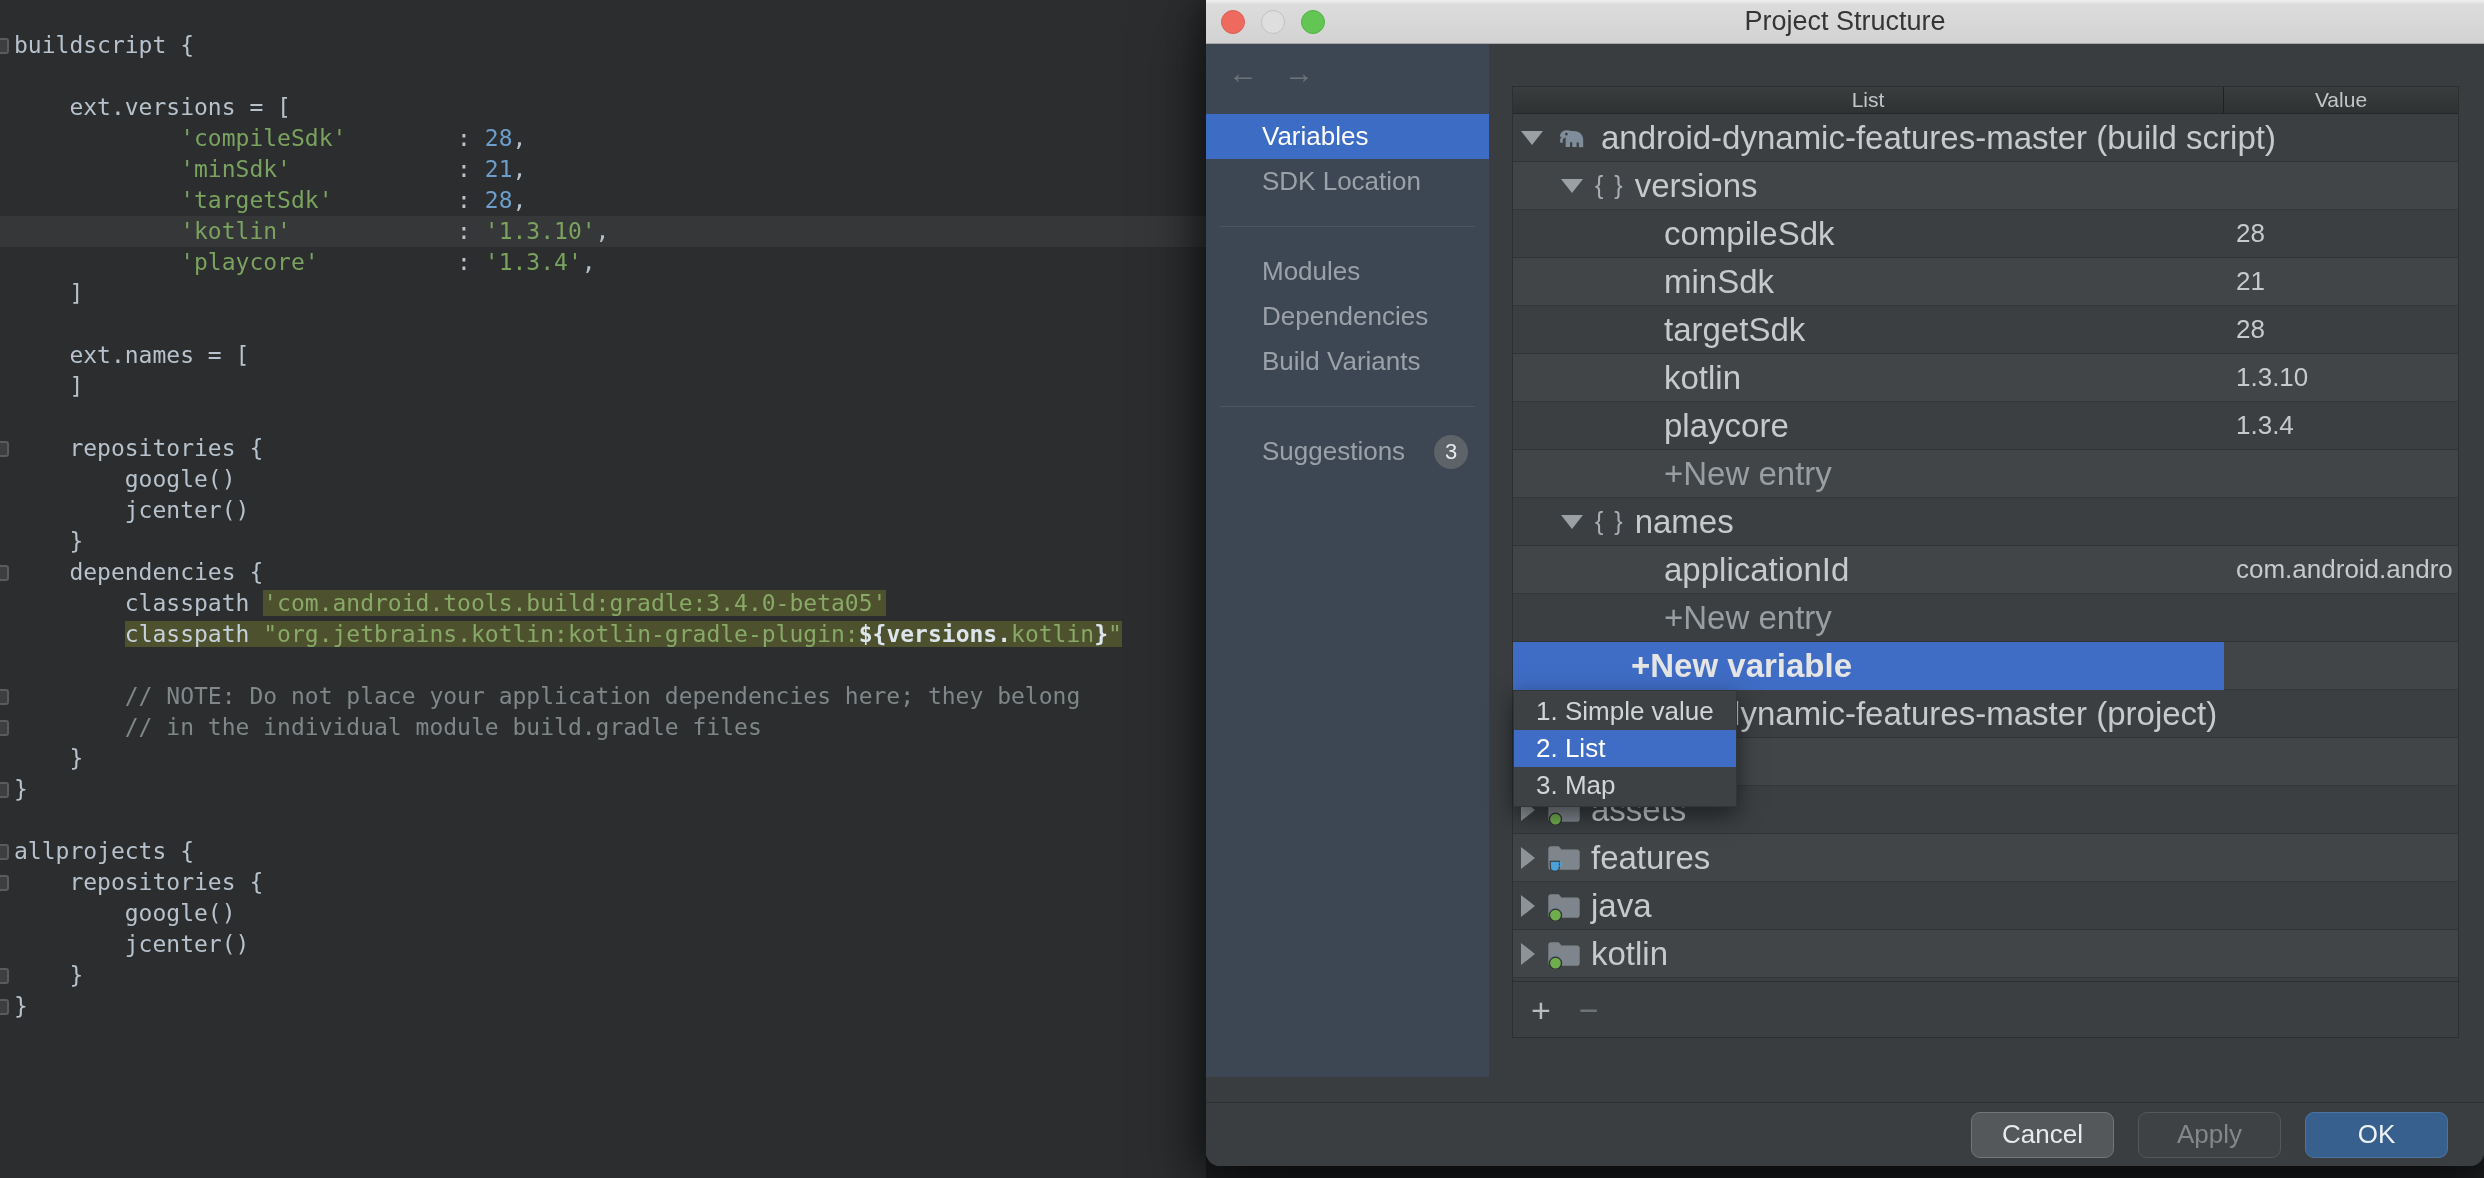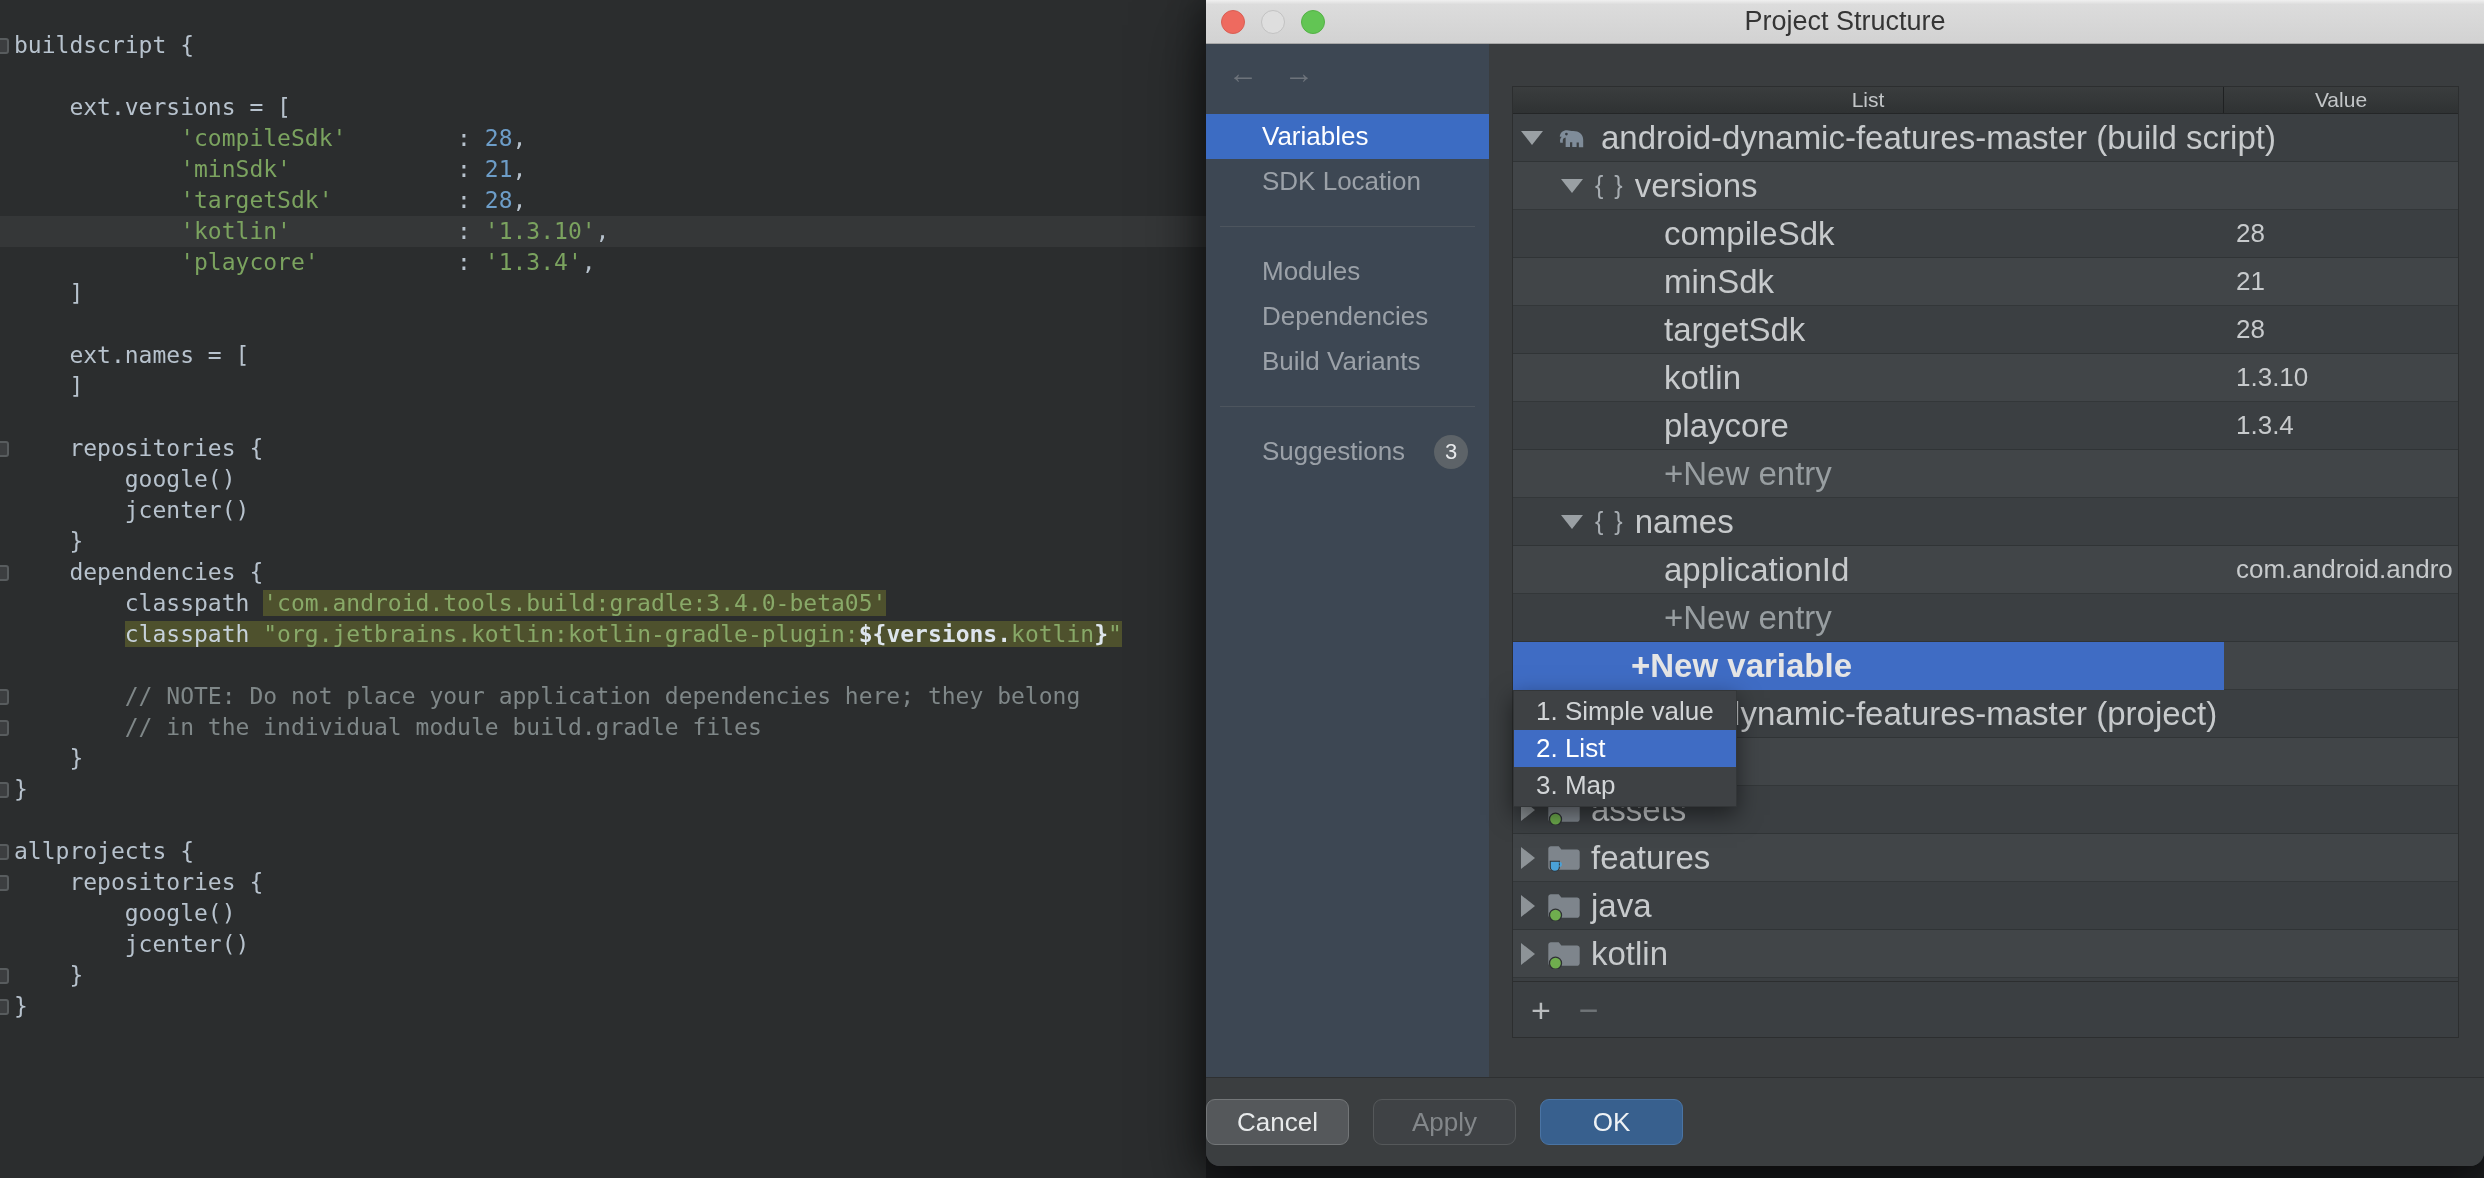--- a/index.html
+++ b/index.html
@@ -100,24 +100,24 @@
 
   
   #ptoolbar { position:absolute; left:0; right:0; bottom:0; height:56px;
               border-top:1px solid #2c2e2f; background:#3b3f42;
               display:flex; align-items:center; gap:28px; padding-left:18px; }
   .tool { font-size:34px; line-height:34px; }
   .tool.add { color:#b9bcbe; }
   .tool.remove { color:#6f7477; }
 
   
-  #btnbar { position:absolute; left:0; right:0; bottom:0; height:89px;
+  #btnbar { position:absolute; left:0; right:0; bottom:0; height:64px;
             background:#3b3e40; border-top:1px solid #2e3031;
             border-radius:0 0 14px 14px;
-            display:flex; align-items:center; 
+            display:flex; align-items:center; justify-content:flex-end;
             gap:24px; padding-right:36px; }
   .btn { height:46px; min-width:143px; border-radius:9px; font-size:26px;
          display:flex; align-items:center; justify-content:center; }
   .btn.normal   { background:#55585b; border:1px solid #737678; color:#e8eaeb; }
   .btn.disabled { background:#3f4245; border:1px solid #55585a; color:#83878a; }
   .btn.primary  { background:#38608e; border:1px solid #4a74a4; color:#eef2f5; }
 </style>
 </head>
 <body>
 

